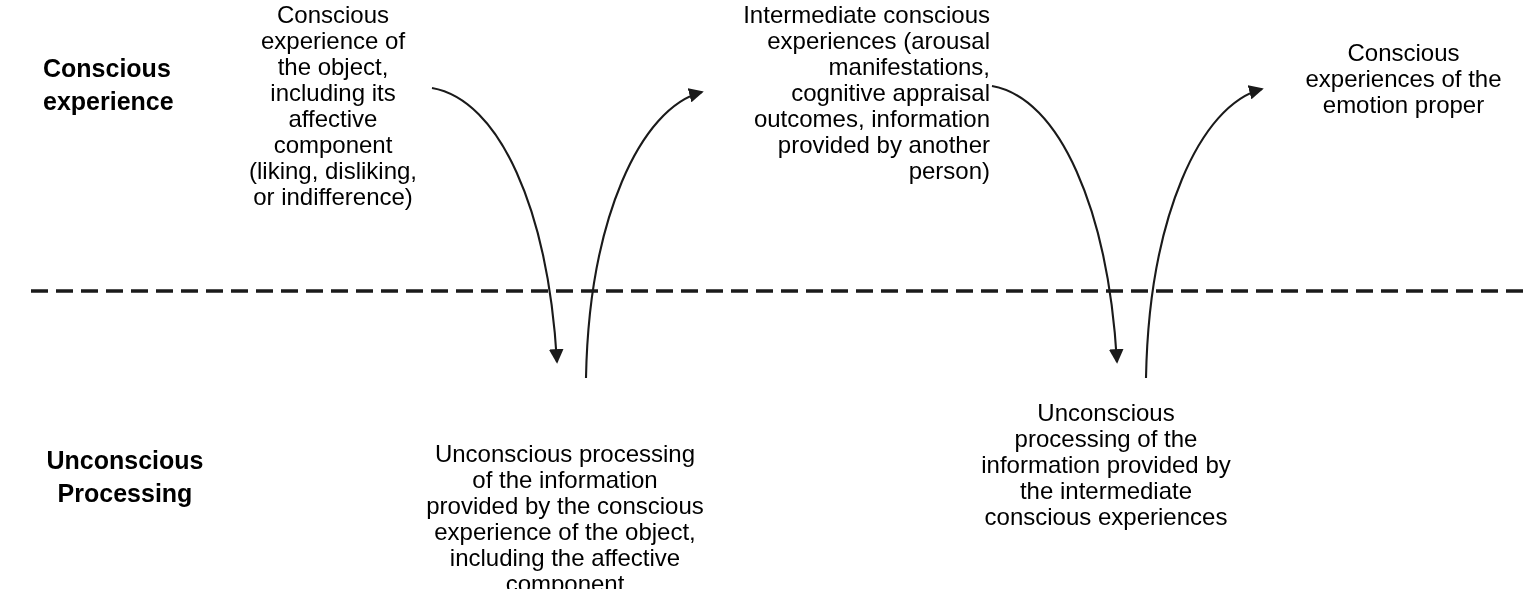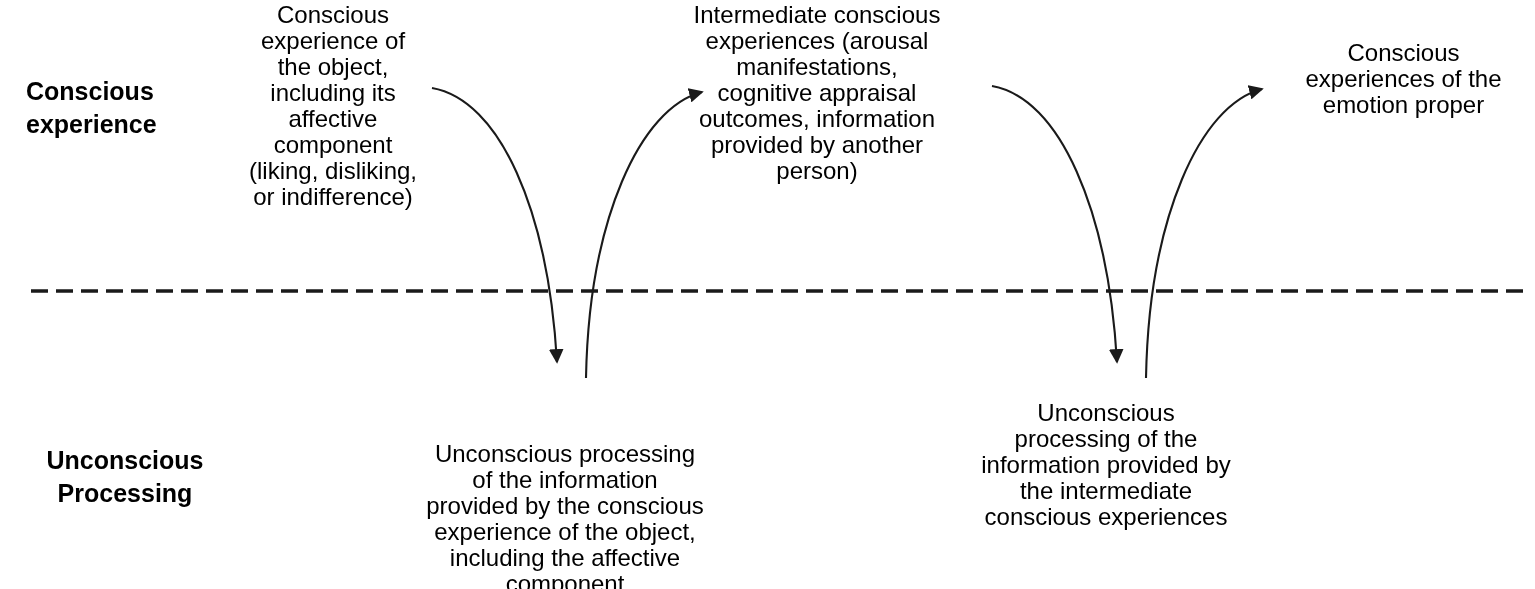--- a/index.html
+++ b/index.html
@@ -22,24 +22,23 @@
   .band-label {
     position: absolute;
     font-weight: bold;
     font-size: 25px;
     line-height: 33px;
     color: #000000;
     text-align: left;
     white-space: pre-line;
   }
   #band-label-conscious {
-    left: 26px;
+    left: 43px;
     top: 52px;
     width: 190px;
-    margin-top: 23px;
   }
   #band-label-unconscious {
     left: 20px;
     top: 444px;
     width: 210px;
     text-align: center;
   }
   .node-text {
     position: absolute;
     font-size: 24px;
@@ -47,23 +46,24 @@
     text-align: center;
     color: #000000;
     font-weight: normal;
   }
   #node-conscious-object {
     left: 243px;
     top: 2px;
     width: 180px;
   }
   #node-intermediate {
-    left: 686px;
+    left: 728px;
     top: 2px;
     width: 262px;
+    text-align: right;
   }
   #node-emotion-proper {
     left: 1296px;
     top: 40px;
     width: 215px;
   }
   #node-unconscious-first {
     left: 424px;
     top: 400px;
     width: 282px;

